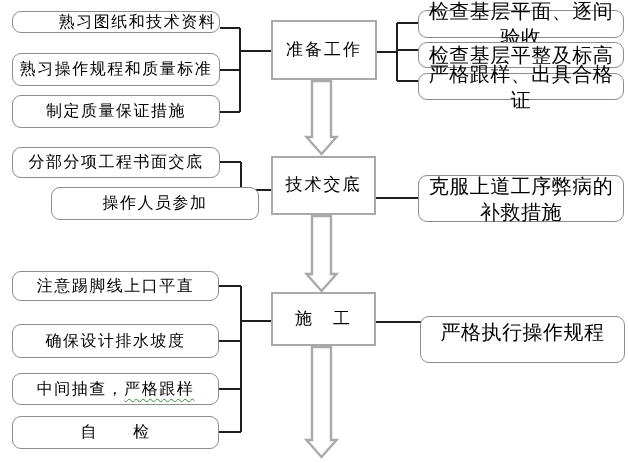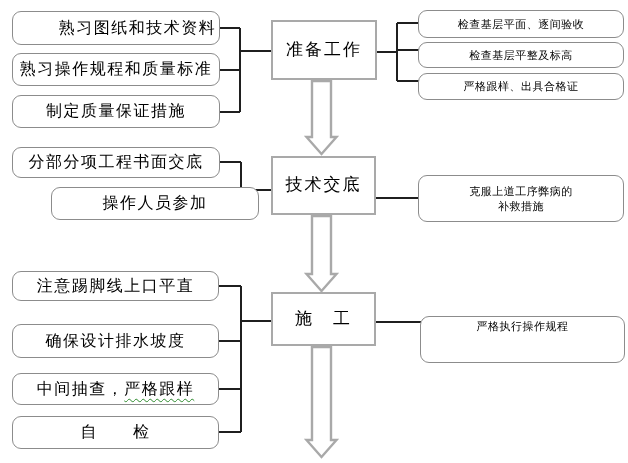--- a/index.html
+++ b/index.html
@@ -34,21 +34,21 @@
     line-height: 1.3;
   }
 
   
   .side {
     border: 1.7px solid #8c8c8c;
     border-radius: 9px;
     font-size: 16px;
     letter-spacing: 1.5px;
   }
-  .side-sm { font-size: 11px; letter-spacing: 0.5px; }
+  .side-sm { font-size: 20px; letter-spacing: 0.5px; }
 
   
   .stage {
     border: 2.6px solid #a9a9a9;
     border-radius: 0;
     font-size: 17px;
     letter-spacing: 2px;
   }
 
   .pre-line { white-space: pre-line; }
@@ -107,21 +107,21 @@
 
     <g>
       <line class="wire" x1="376" y1="322" x2="421" y2="322"></line>
     </g>
 
     <path class="big-arrow" d="M312,81 L312,137 L306.5,137 L321.5,154 L336.5,137 L331,137 L331,81 Z"></path>
     <path class="big-arrow" d="M312,216 L312,274 L306.5,274 L321.5,291 L336.5,274 L331,274 L331,216 Z"></path>
     <path class="big-arrow" d="M312,347 L312,440 L306.5,440 L321.5,457 L336.5,440 L331,440 L331,347 Z"></path>
   </svg>
 
-  <div class="node side" style="left:12px; top:11px;  width:208px; height:34px;padding-left:43px;">熟习图纸和技术资料</div>
+  <div class="node side" style="left:12px; top:11px;  width:208px; height:22px;padding-left:43px;">熟习图纸和技术资料</div>
   <div class="node side" style="left:12px; top:53px;  width:208px; height:33px;">熟习操作规程和质量标准</div>
   <div class="node side" style="left:12px; top:95px;  width:208px; height:33px;">制定质量保证措施</div>
 
   <div class="node stage" style="left:271px; top:20px; width:106px; height:60px;">准备工作</div>
 
   <div class="node side side-sm" style="left:418px; top:10px; width:206px; height:28px;">检查基层平面、逐间验收</div>
   <div class="node side side-sm" style="left:418px; top:42px; width:206px; height:26px;">检查基层平整及标高</div>
   <div class="node side side-sm" style="left:418px; top:73px; width:206px; height:27px;">严格跟样、出具合格证</div>
 
   <div class="node side" style="left:12px; top:147px; width:208px; height:31px;">分部分项工程书面交底</div>

